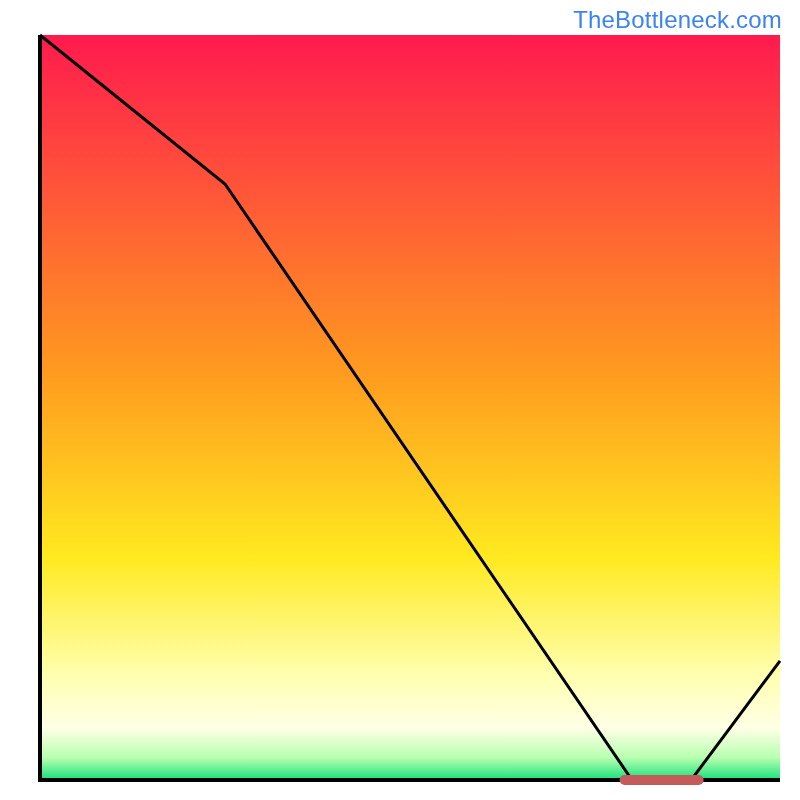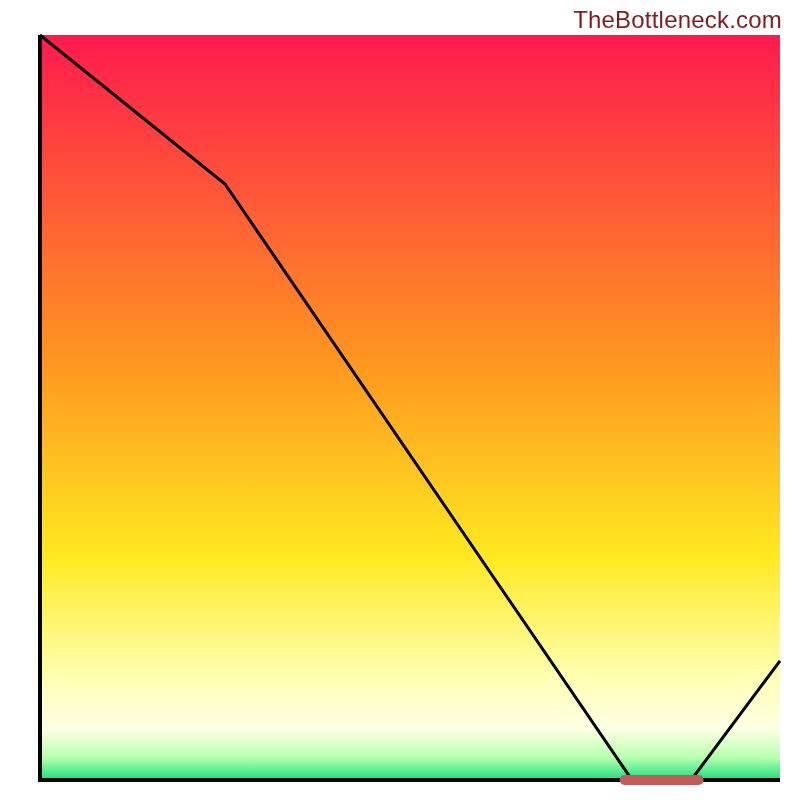--- a/index.html
+++ b/index.html
@@ -13,21 +13,21 @@
   .container {
     position: relative;
     width: 800px;
     height: 800px;
   }
   .watermark {
     position: absolute;
     top: 6px;
     right: 18px;
     font-size: 24px;
-    color: #7f1d1d;
+    color: #3b82f6;
     font-weight: 500;
     letter-spacing: 0.2px;
     z-index: 10;
   }
   svg.chart {
     position: absolute;
     top: 0;
     left: 0;
     width: 800px;
     height: 800px;

